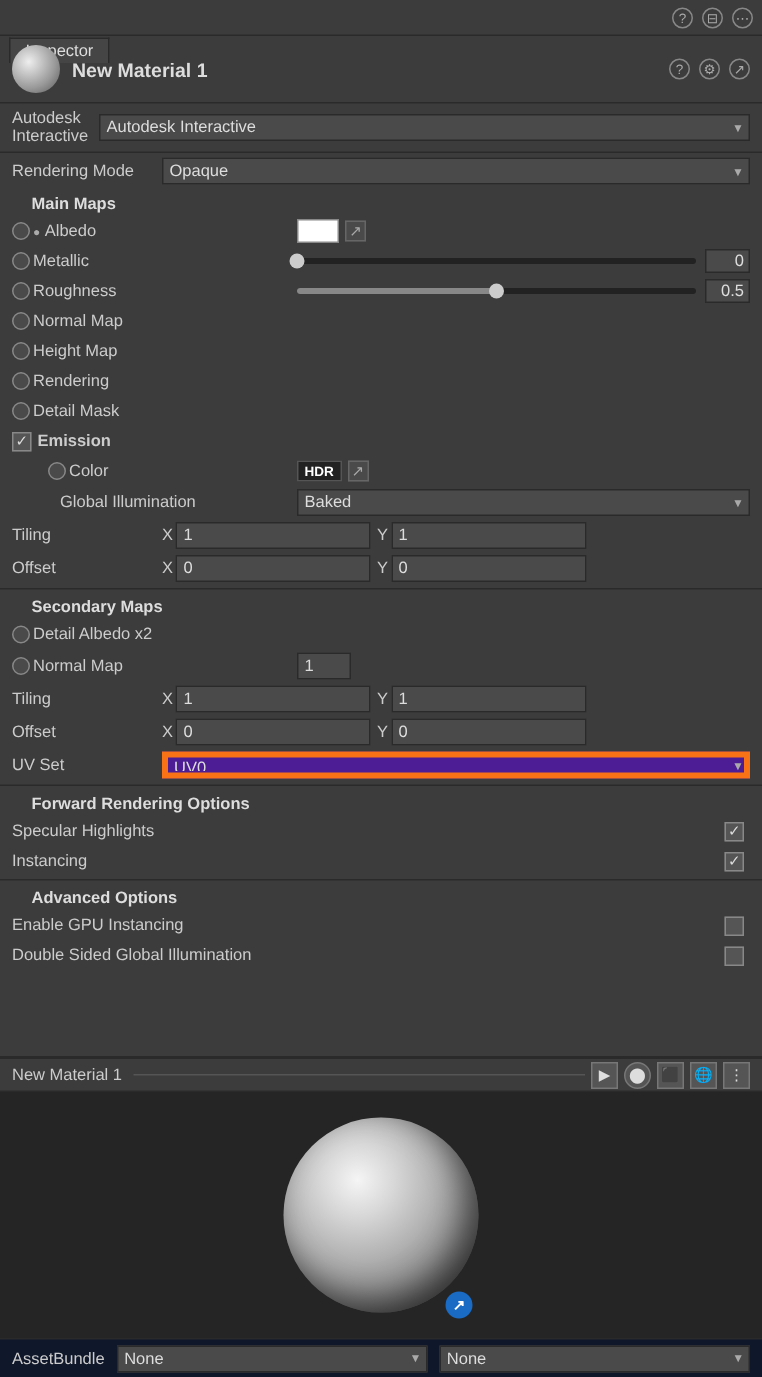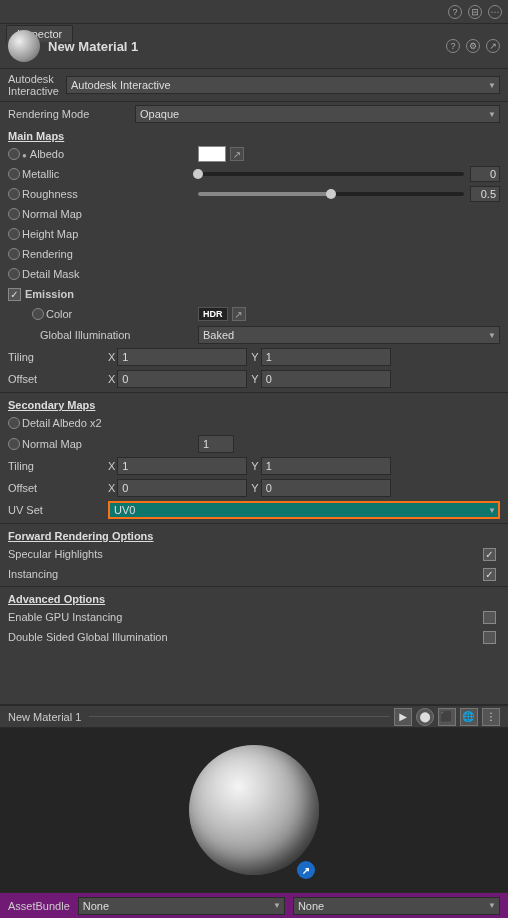--- a/index.html
+++ b/index.html
@@ -111,23 +111,22 @@
     .prop-row {
       display: flex;
       align-items: center;
       padding: 2px 8px;
       min-height: 20px;
     }
 
     .section-header {
       font-weight: bold;
       color: #ddd;
-      padding: 4px 8px 2px 8px;
+      padding: 4px 8px 2px 21px;
       font-size: 11px;
-      text-decoration: underline;
     }
 
     .prop-label {
       color: #ccc;
       font-size: 11px;
       min-width: 100px;
     }
 
     .prop-value-right {
       flex: 1;
@@ -293,21 +292,21 @@
       justify-content: center;
     }
 
     
     .asset-bundle-bar {
       position: absolute;
       bottom: 0;
       left: 0;
       right: 0;
       height: 26px;
-      background: #701a75;
+      background: #0f172a;
       border-top: 1px solid #2a2a2a;
       display: flex;
       align-items: center;
       padding: 0 8px;
       gap: 8px;
     }
     .asset-bundle-label { font-size: 11px; color: #ccc; }
 
     
     .icon-btn {
@@ -415,21 +414,21 @@
     <span class="dropdown-arrow">▼</span>
   </div>
 </div>
 
 <div class="scrollable">
   <div class="properties-area">
 
     <div class="rendering-row prop-row">
       <span class="rendering-label prop-label">Rendering Mode</span>
       <div class="dropdown-wrapper" style="flex:1">
-        <select style="width:100%;background:#4a4a4a;border:1px solid #2a2a2a;color:#ddd;font-size:11px;padding:1px 4px;height:18px;appearance:none;margin-left:27px;-webkit-appearance:none;">
+        <select style="width:100%;background:#4a4a4a;border:1px solid #2a2a2a;color:#ddd;font-size:11px;padding:1px 4px;height:18px;appearance:none;-webkit-appearance:none;">
           <option>Opaque</option>
         </select>
         <span class="dropdown-arrow">▼</span>
       </div>
     </div>
 
     <div class="section-header">
       <span>Main Maps</span>
     </div>
 
@@ -610,21 +609,21 @@
         <div class="xy-group">
           <span class="xy-label">Y</span>
           <input type="text" class="xy-field" value="0" style="">
         </div>
       </div>
     </div>
 
     <div class="prop-row">
       <span class="prop-label">UV Set</span>
       <div class="dropdown-wrapper" style="flex:1">
-        <select style="width:100%;background:#0f766e;border:2px solid #f97316;color:#ddd;font-size:11px;padding:1px 4px;height:18px;appearance:none;-webkit-appearance:none;">
+        <select style="width:100%;background:#4c1d95;border:4px solid #f97316;color:#ddd;font-size:11px;padding:1px 4px;height:18px;appearance:none;-webkit-appearance:none;">
           <option>UV0</option>
         </select>
         <span class="dropdown-arrow">▼</span>
       </div>
     </div>
 
     <div class="divider"></div>
 
     <div class="section-header">
       <span class="bold-section">Forward Rendering Options</span>

